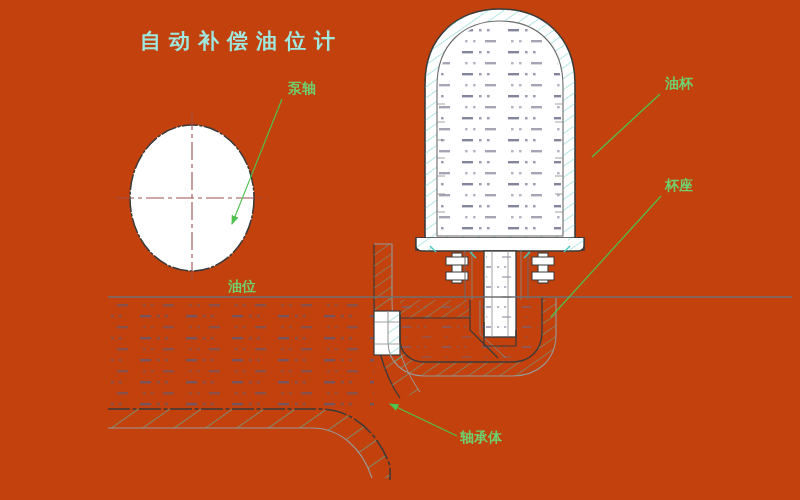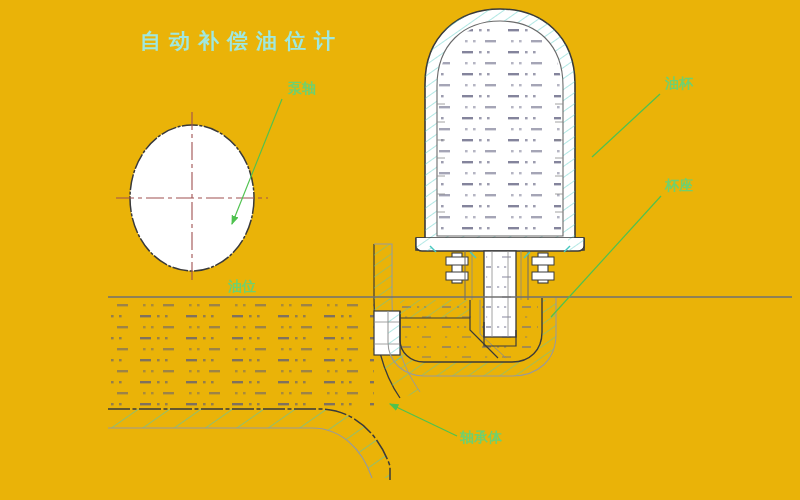--- a/index.html
+++ b/index.html
@@ -7,21 +7,21 @@
     padding: 0;
     background: #ffffff;
   }
   body {
     font-family: "DejaVu Sans", "Liberation Sans", sans-serif;
   }
   #canvas-root {
     position: relative;
     width: 800px;
     height: 500px;
-    background: #eab308;
+    background: #c2410c;
     overflow: hidden;
   }
   #drawing-svg {
     position: absolute;
     top: 0;
     left: 0;
     width: 800px;
     height: 500px;
   }
   .cjk {

